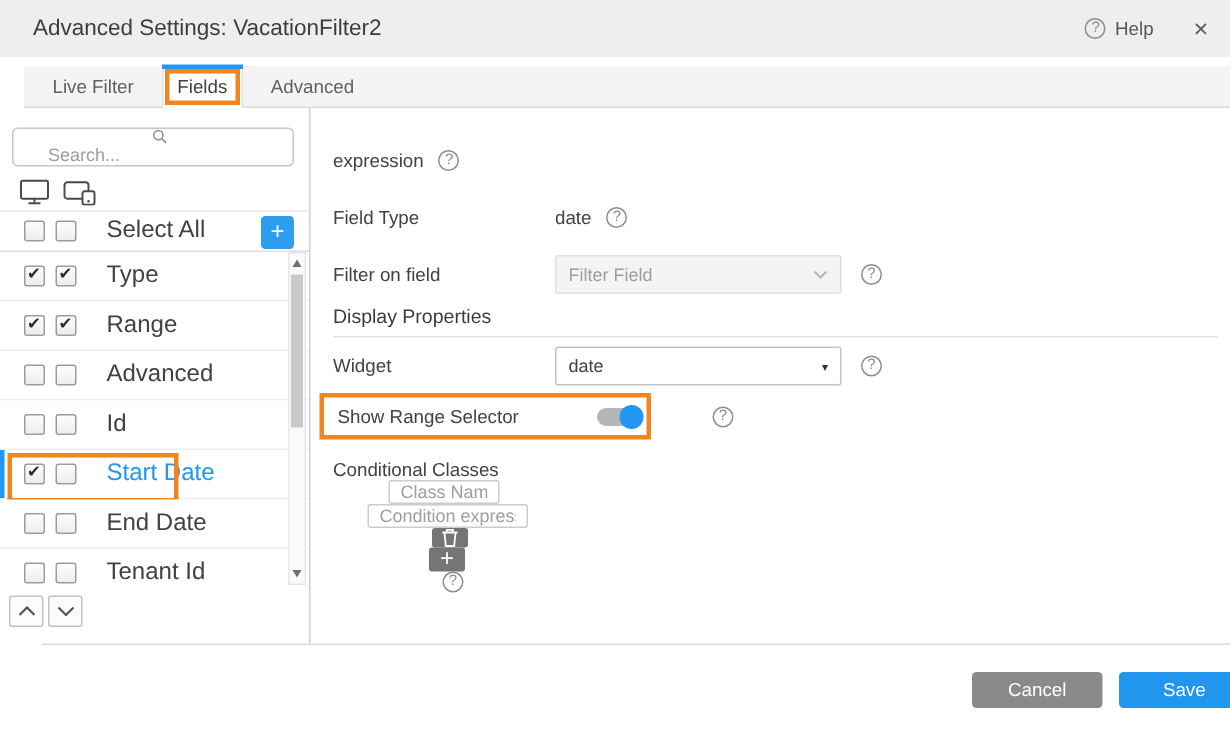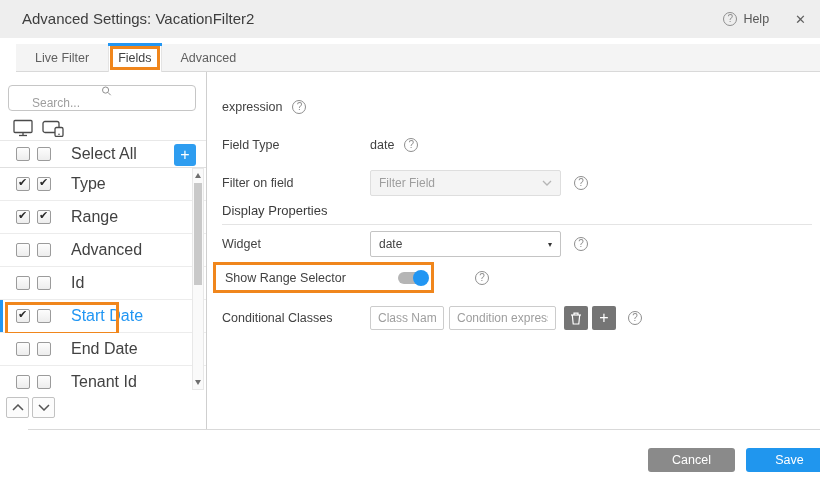--- a/index.html
+++ b/index.html
@@ -119,21 +119,21 @@
     font-size:13px; color:#3b3b3b; padding-bottom:6px; border-bottom:1px solid #e4e4e4;
   }
   .row-widget { top:159px; height:26px; }
   .row-range {
     top:190px; left:5px; width:221px; height:31px;
     border:3px solid #f0861c; display:flex; align-items:center; padding-left:9px;
     position:absolute;
     gap:34px;
   }
   .row-range .plabel { width:139px; }
-  .row-cond { top:234px; height:24px; }
+  .row-cond { top:234px; height:24px;flex-direction:column; }
   .selectbox {
     width:191px; height:26px; border:1px solid #c4c4c4; border-radius:2px; background:#fff;
     display:flex; align-items:center; padding:0 8px; position:relative; font-size:12px; color:#424242;
   }
   .selectbox.disabled { background:#f4f4f4; border-color:#dedede; color:#9e9e9e; }
   .select-arrow { position:absolute; right:8px; font-size:8px; color:#333; }
   .toggle {
     position:relative; width:29px; height:12px; border-radius:6px; background:#b5b5b5; flex:none;
   }
   .toggle.on::after {

